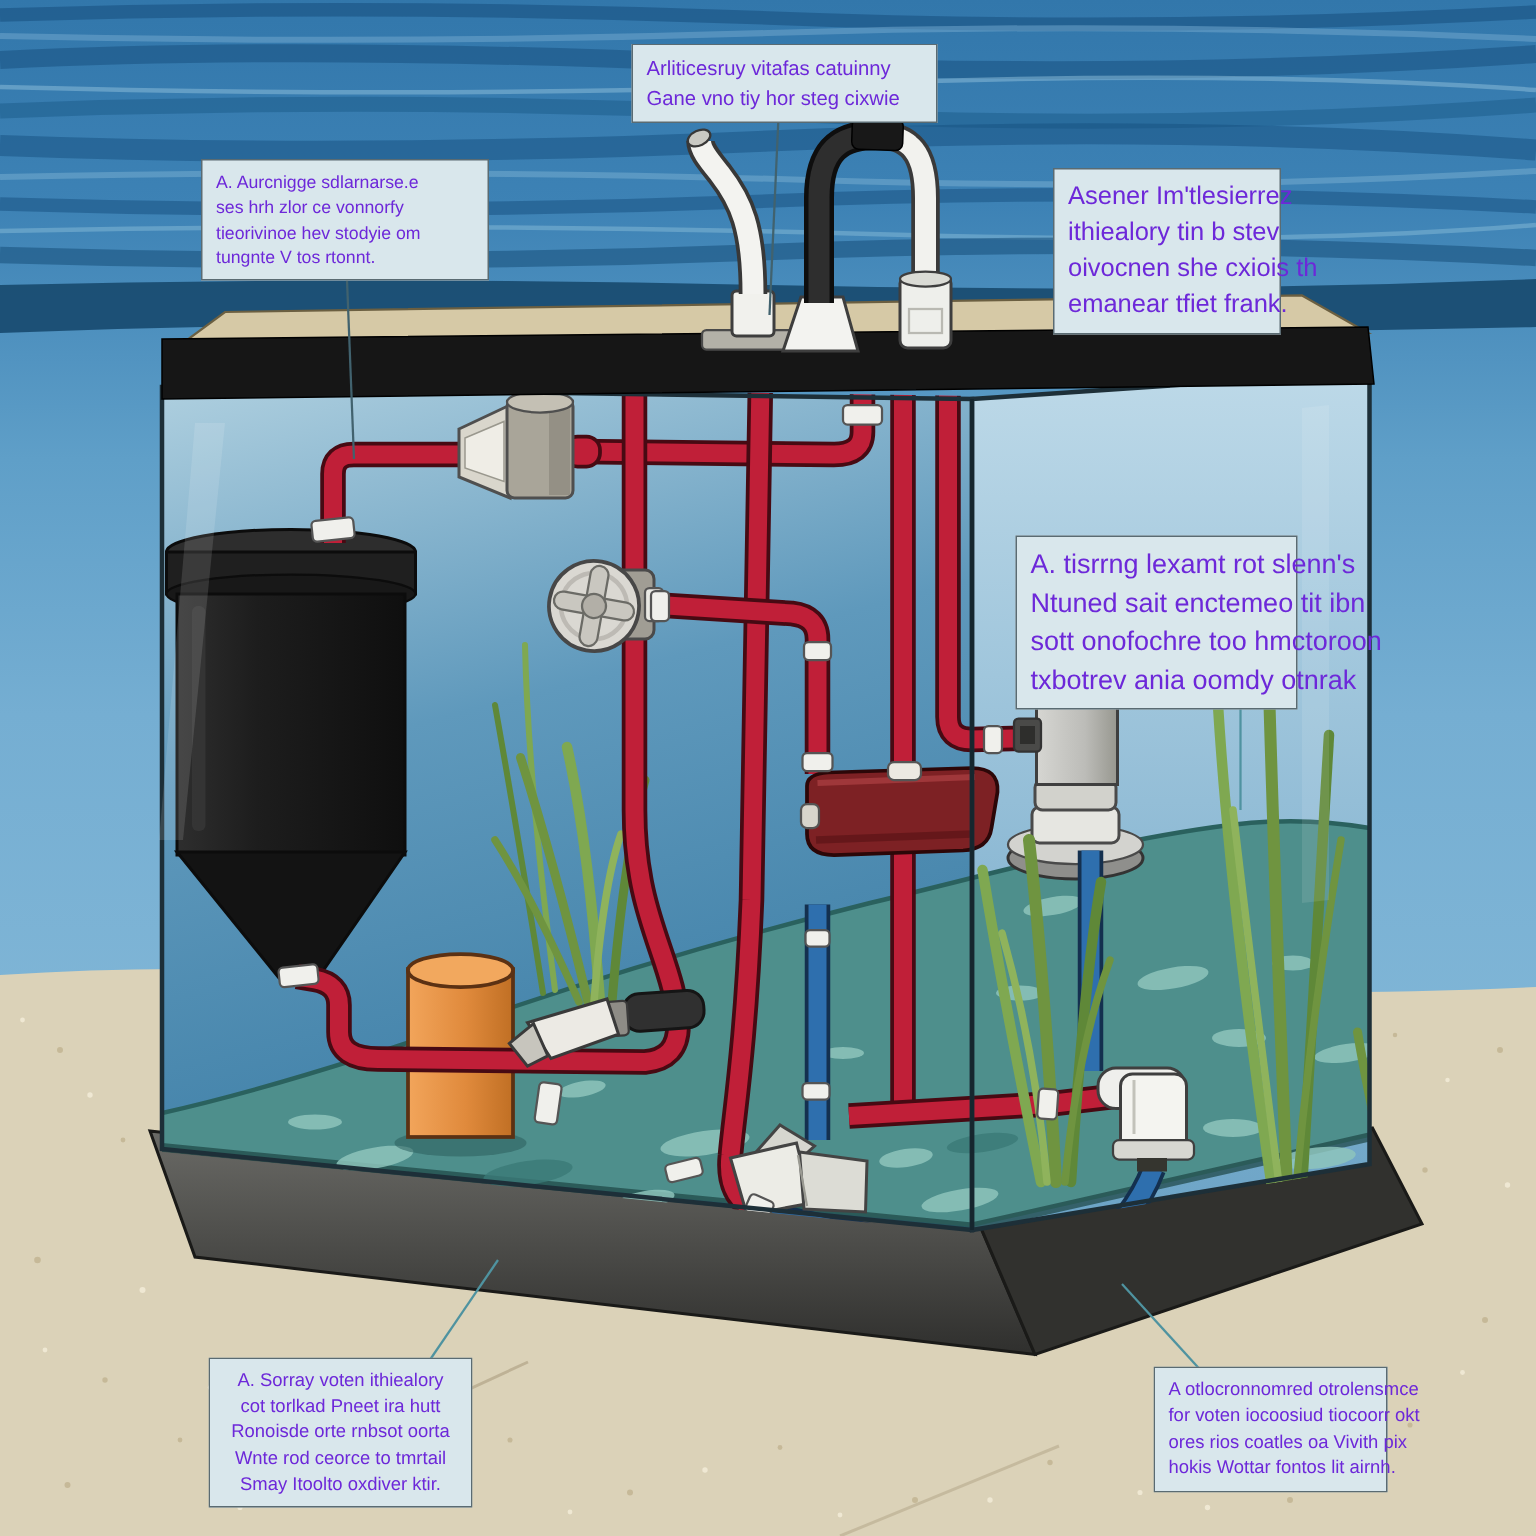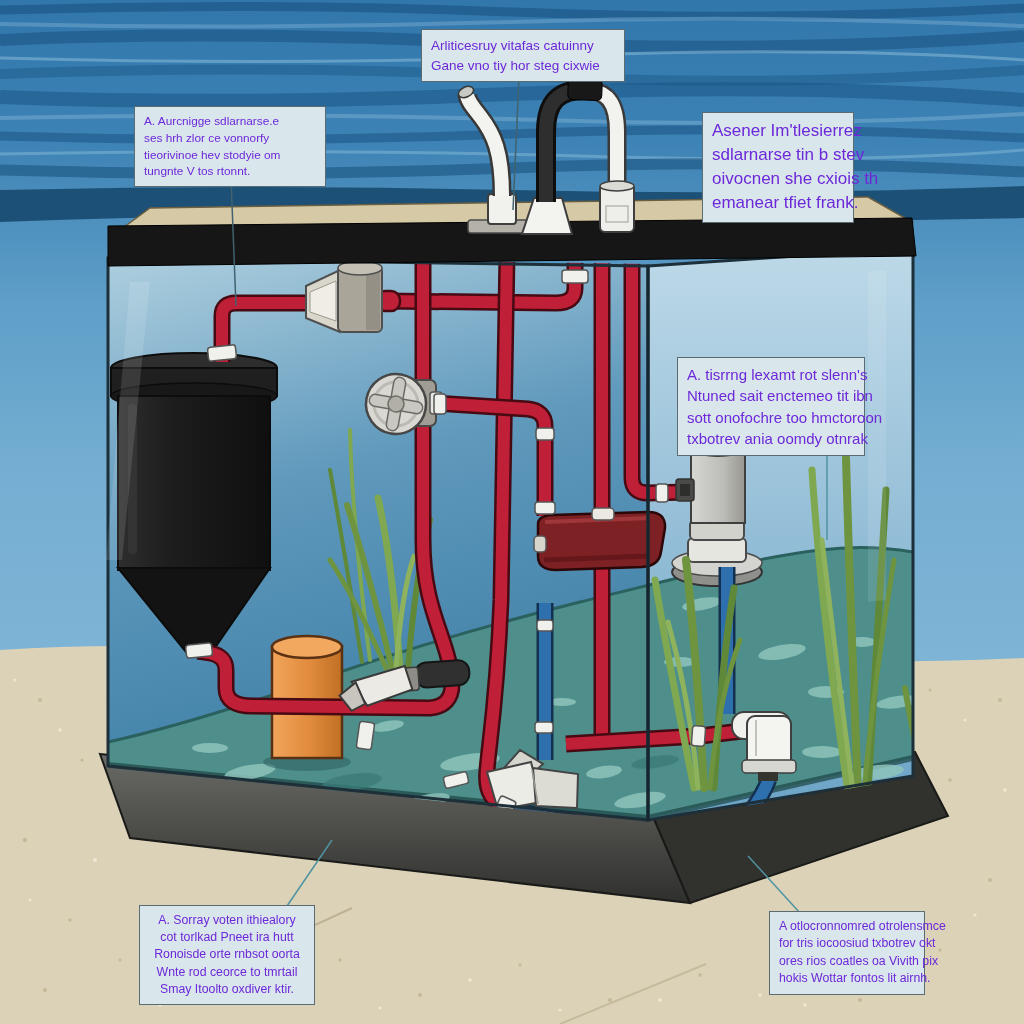--- a/index.html
+++ b/index.html
@@ -5,21 +5,21 @@
   html,body{margin:0;padding:0;background:#222;}
   .stage{position:relative;width:1024px;height:1024px;overflow:hidden;
          font-family:"Liberation Sans", sans-serif;background:#4b8dbc;}
   .stage svg{position:absolute;left:0;top:0;}
   .callout{position:absolute;background:#d9e7ec;border:1.6px solid #5a6b72;
            padding:6px 9px;color:#6d28d9;box-sizing:border-box;}
   .callout .ln{white-space:nowrap;}
   .c1{left:421px;top:29px;width:204px;font-size:13.5px;line-height:1.45;}
   .c2{left:134px;top:106px;width:192px;font-size:11.8px;line-height:1.42;}
   .c3{left:702px;top:112px;width:152px;font-size:17px;line-height:1.42;}
-  .c4{left:677px;top:357px;width:188px;font-size:15px;line-height:1.42;text-align:center;}
+  .c4{left:677px;top:357px;width:188px;font-size:18px;line-height:1.42;text-align:center;}
   .c5{left:139px;top:905px;width:176px;font-size:12.3px;line-height:1.4;text-align:center;}
   .c6{left:769px;top:911px;width:156px;font-size:12.3px;line-height:1.42;}
 </style>
 </head>
 <body>
 
 <div class="stage">
 <svg width="1024" height="1024" viewBox="0 0 1024 1024">
   <defs>
     <linearGradient id="bgGrad" x1="0" y1="0" x2="0" y2="1">
@@ -377,36 +377,36 @@
     <div class="ln">Gane vno tiy hor steg cixwie</div>
   </div>
   <div class="callout c2">
     <div class="ln">A. Aurcnigge sdlarnarse.e</div>
     <div class="ln">ses hrh zlor ce vonnorfy</div>
     <div class="ln">tieorivinoe hev stodyie om</div>
     <div class="ln">tungnte V tos rtonnt.</div>
   </div>
   <div class="callout c3">
     <div class="ln">Asener Im'tlesierrez</div>
-    <div class="ln">sdlarnarse tin b stev</div>
+    <div class="ln">ithiealory tin b stev</div>
     <div class="ln">oivocnen she cxiois th</div>
     <div class="ln">emanear tfiet frank.</div>
   </div>
   <div class="callout c4">
     <div class="ln">A. tisrrng lexamt rot slenn's</div>
     <div class="ln">Ntuned sait enctemeo tit ibn</div>
     <div class="ln">sott onofochre too hmctoroon</div>
     <div class="ln">txbotrev ania oomdy otnrak</div>
   </div>
   <div class="callout c5">
     <div class="ln">A. Sorray voten ithiealory</div>
     <div class="ln">cot torlkad Pneet ira hutt</div>
     <div class="ln">Ronoisde orte rnbsot oorta</div>
     <div class="ln">Wnte rod ceorce to tmrtail</div>
     <div class="ln">Smay Itoolto oxdiver ktir.</div>
   </div>
   <div class="callout c6">
     <div class="ln">A otlocronnomred otrolensmce</div>
-    <div class="ln">for tris iocoosiud txbotrev okt</div>
+    <div class="ln">for voten iocoosiud tiocoorr okt</div>
     <div class="ln">ores rios coatles oa Vivith pix</div>
     <div class="ln">hokis Wottar fontos lit airnh.</div>
   </div>
 </div>
 
 </body></html>

